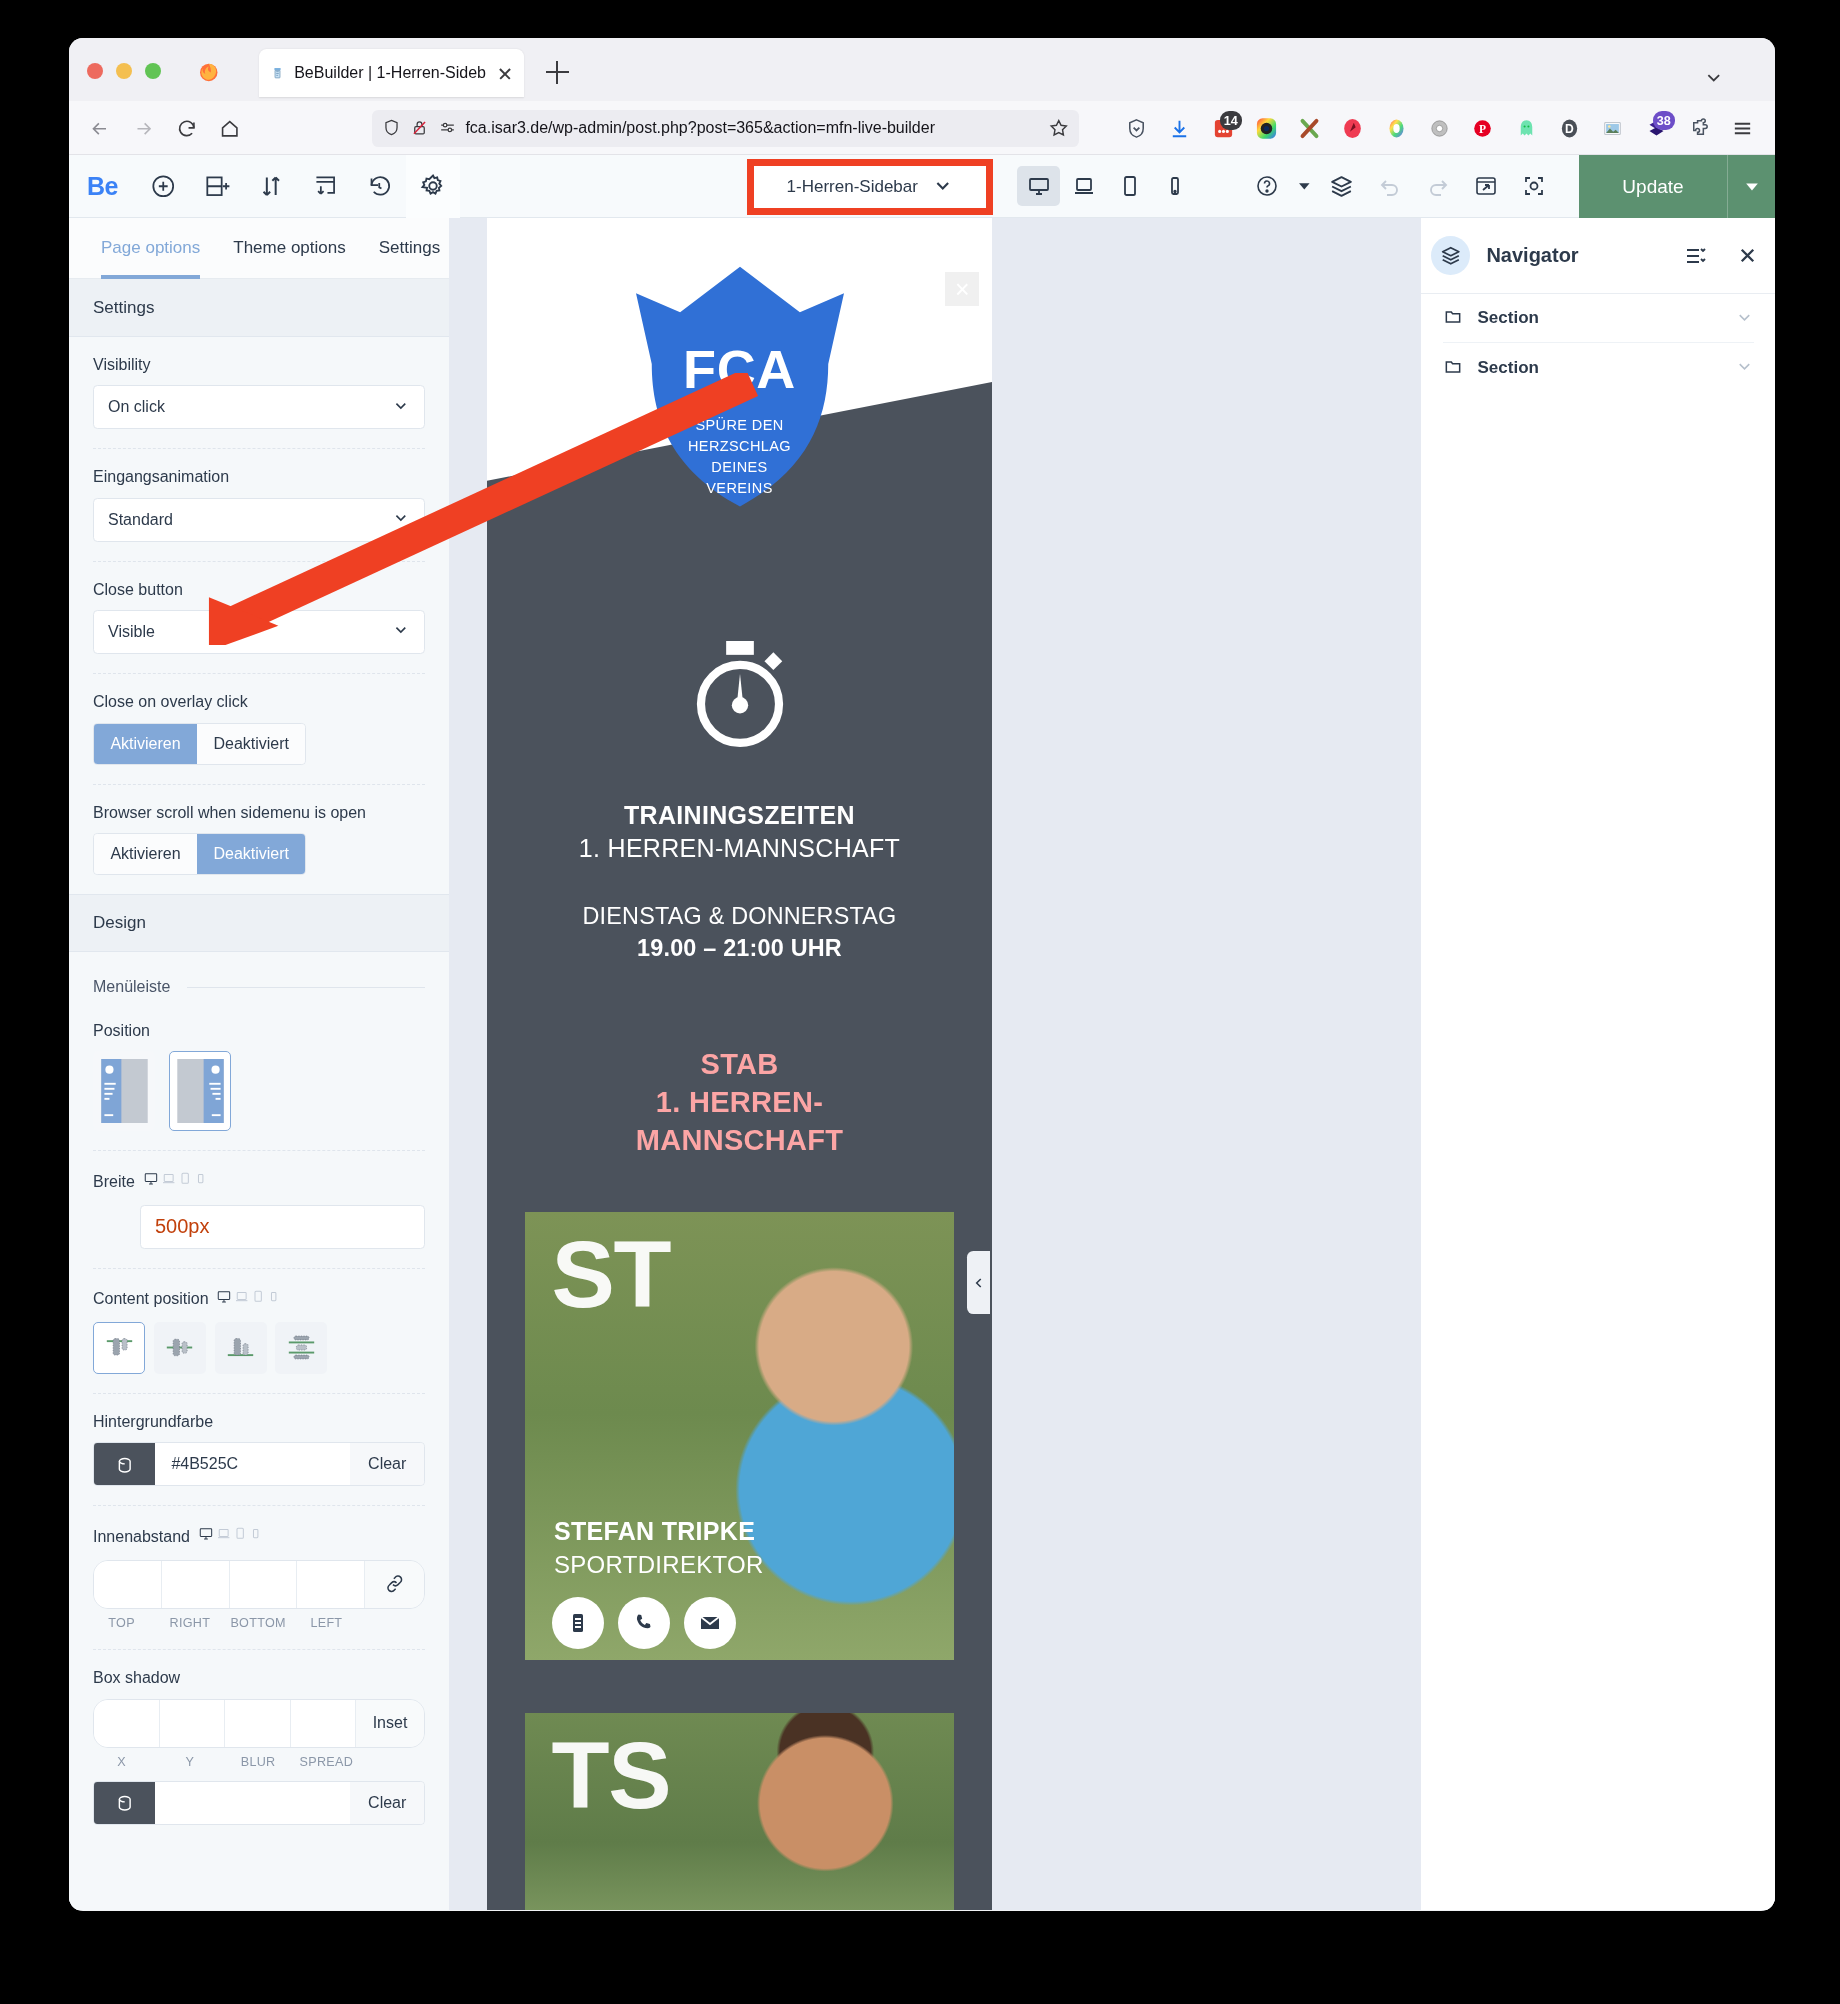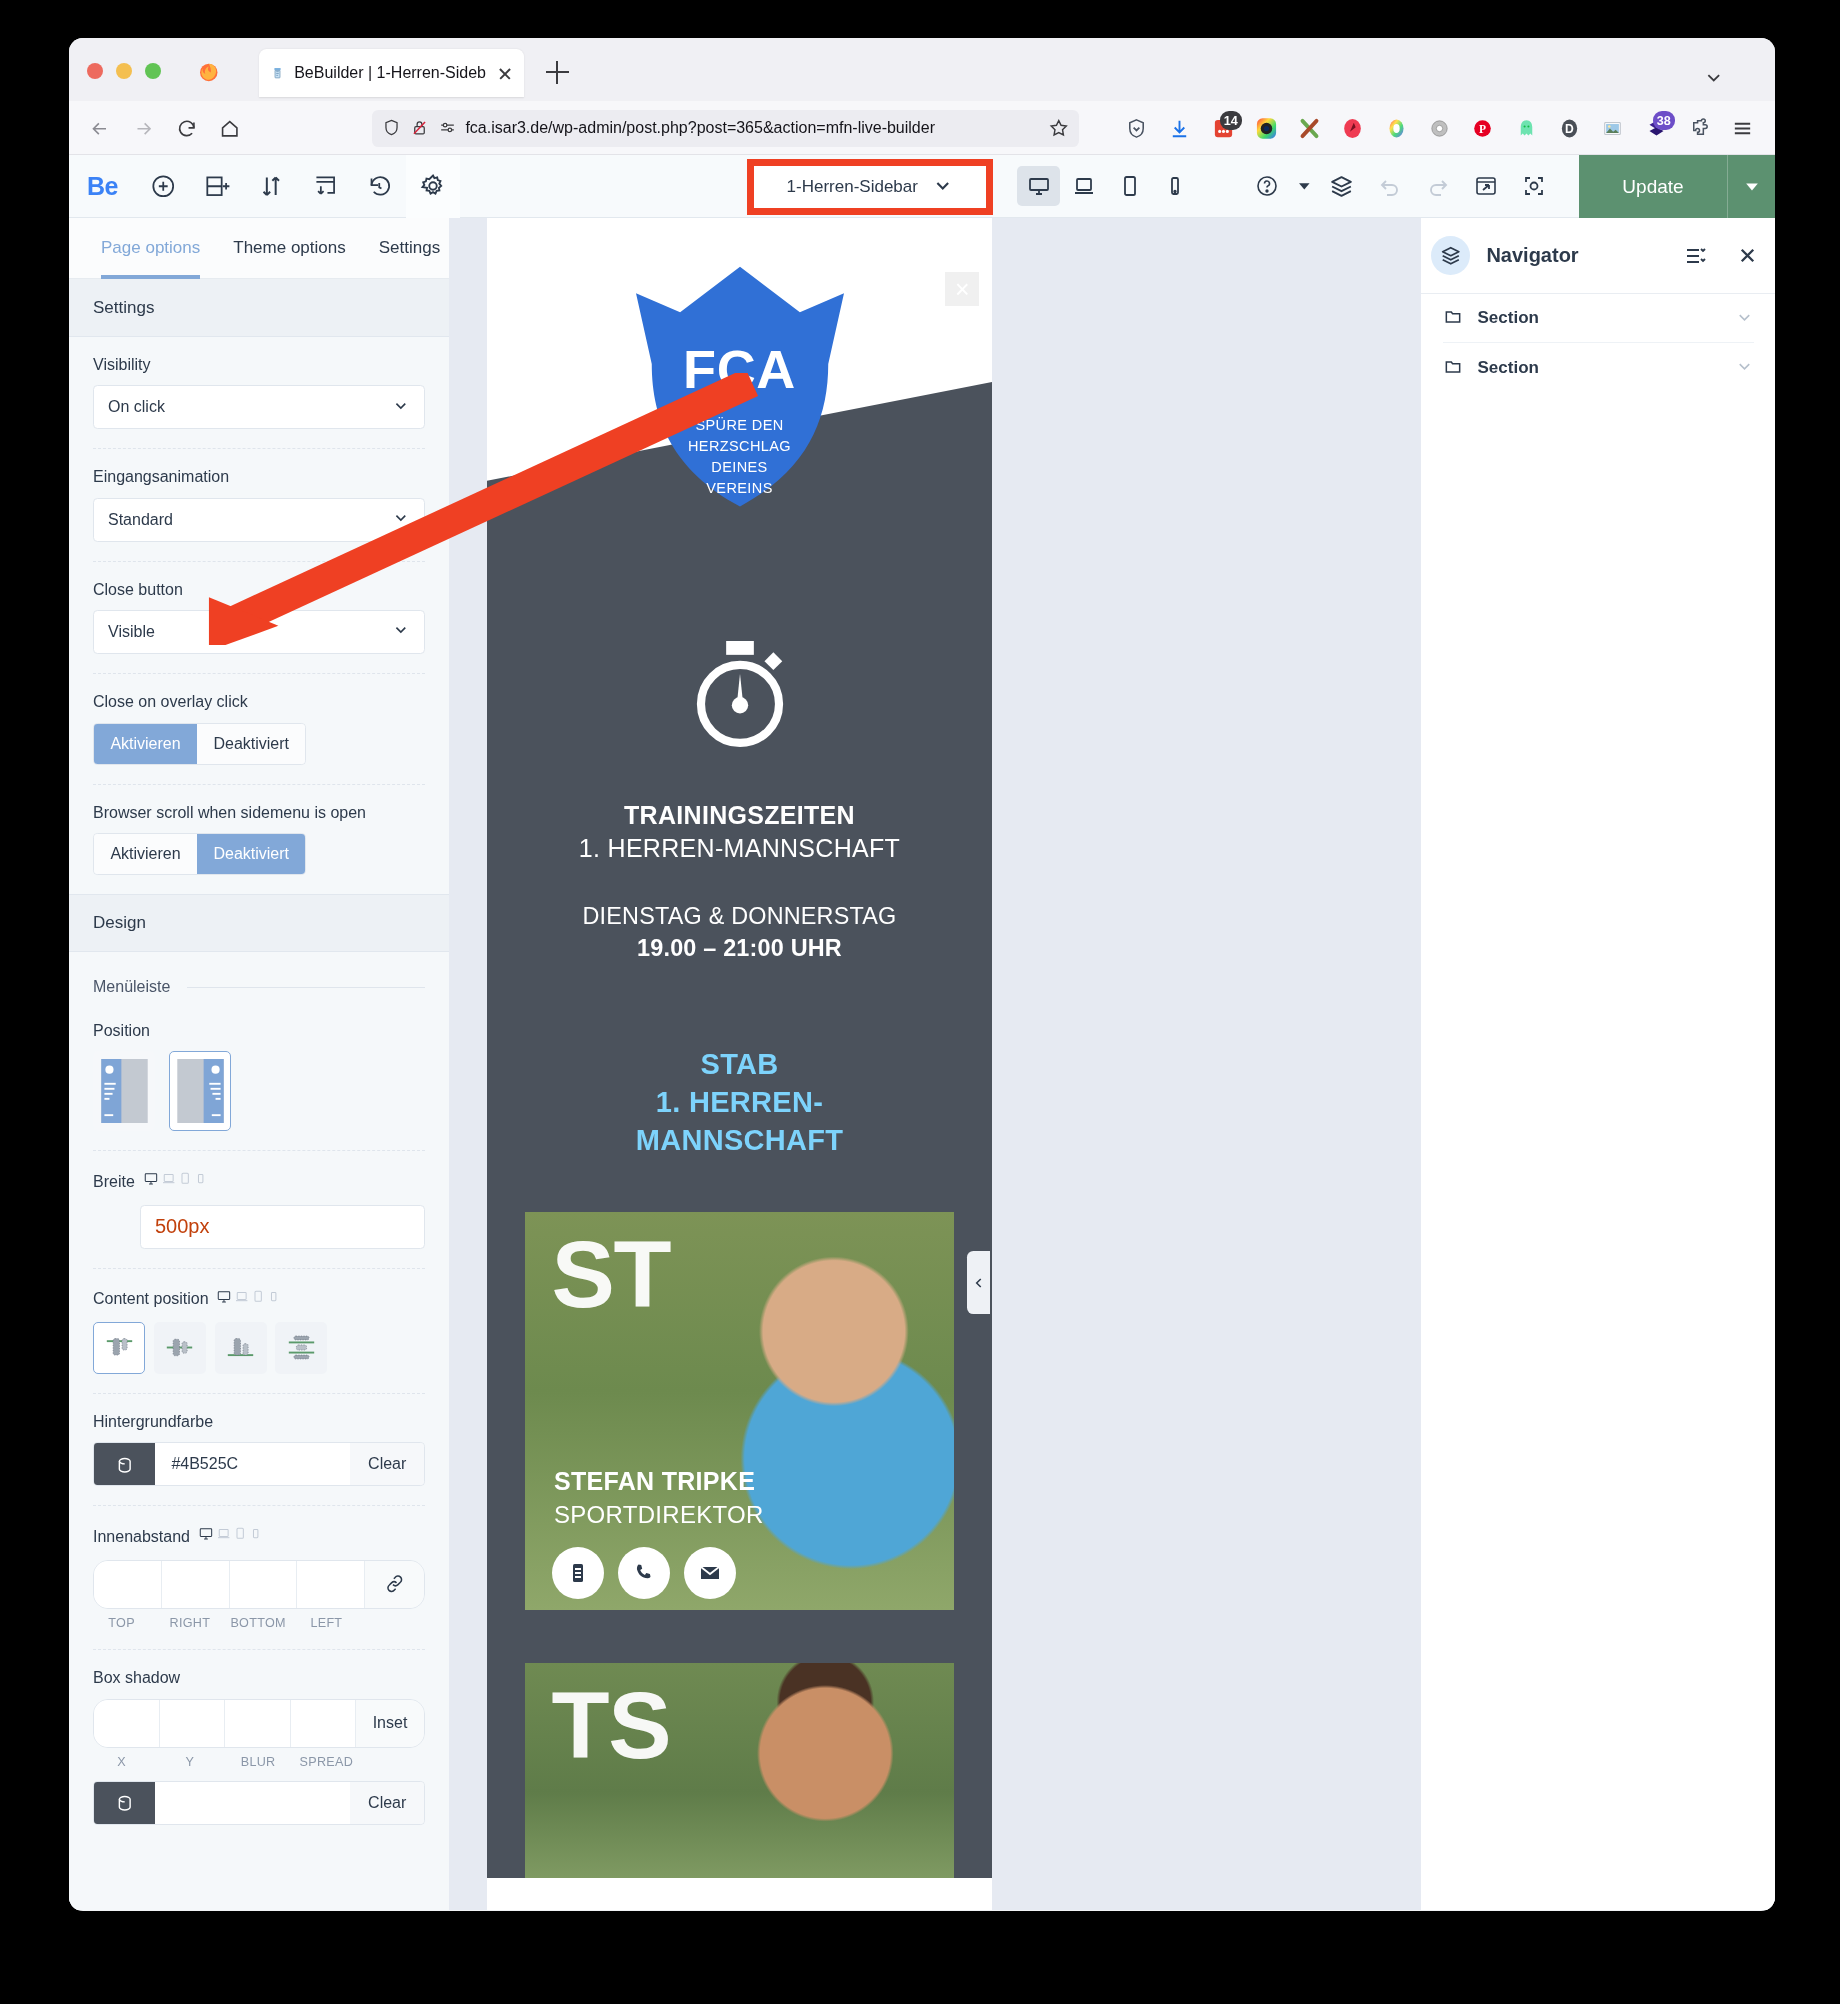--- a/index.html
+++ b/index.html
@@ -169,23 +169,23 @@
                 font-size:14.5px; line-height:1.45; letter-spacing:0.4px; }
   .prev-close {
     position:absolute; right:12.6px; top:54px; width:34px; height:34px; background:#f0f0f0;
     display:flex; align-items:center; justify-content:center; color:#fff; font-size:25px; z-index:4;
   }
   .prev-body { background:#4b525c; padding:25px 38px 0; min-height:758px; }
   .watch { display:flex; justify-content:center; margin:44px 0 51px; }
   .ptitle { text-align:center; color:#fff; font-weight:bold; font-size:25px; line-height:1.3; letter-spacing:0.3px;}
   .psub  { text-align:center; color:#fff; font-size:23.4px; line-height:1.35; margin-top:37px; letter-spacing:0.2px;}
   .psub b { font-weight:bold; }
-  .ptitle2 { text-align:center; color:#7dd3fc; font-weight:bold; font-size:29px; line-height:1.3; margin-top:82px; letter-spacing:0.3px;}
-
-  .pcard { position:relative; height:398px; margin-top:53px; overflow:hidden; }
+  .ptitle2 { text-align:center; color:#fca5a5; font-weight:bold; font-size:29px; line-height:1.3; margin-top:82px; letter-spacing:0.3px;}
+
+  .pcard { position:relative; height:448px; margin-top:53px; overflow:hidden; }
   .pcard .bg { position:absolute; inset:0; }
   .pcard .bigletters { position:absolute; left:26.5px; top:15px; color:#fff; font-size:95px; font-weight:bold; line-height:1; letter-spacing:-1.3px; opacity:.95;}
   .pcard .pname { position:absolute; left:29px; bottom:114px; color:#fff; font-size:25px; font-weight:bold; letter-spacing:0.3px;}
   .pcard .prole { position:absolute; left:29px; bottom:81px; color:#fff; font-size:24px; letter-spacing:0.3px;}
   .pcard .picons { position:absolute; left:26.5px; bottom:11.4px; display:flex; gap:14px; }
   .picon { width:52px; height:52px; border-radius:50%; background:#fff; display:flex; align-items:center; justify-content:center; }
 
   
   .navpanel { width:354px; background:#fff; }
   .nav-head { height:76px; display:flex; align-items:center; padding:0 10px; gap:16.4px; border-bottom:0.6px solid #e9edf2; }

